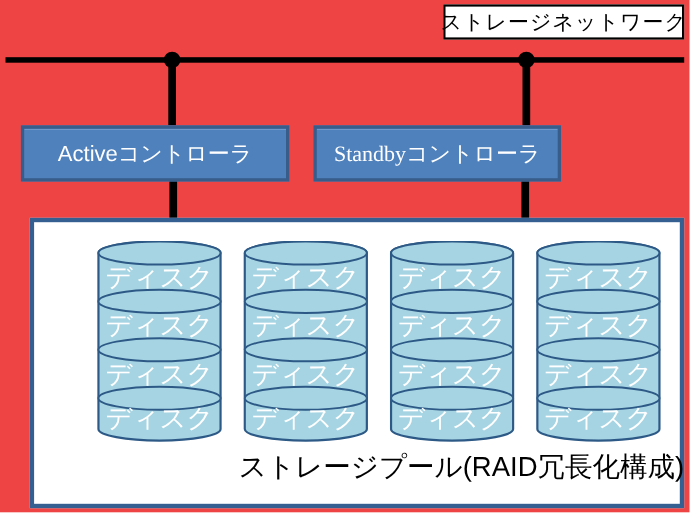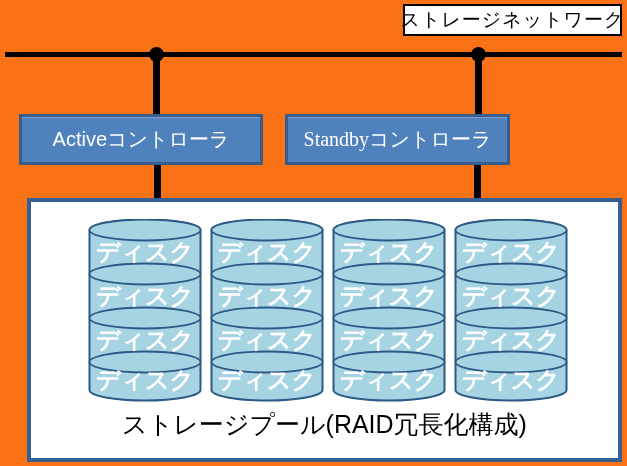--- a/index.html
+++ b/index.html
@@ -1,19 +1,19 @@
 <!DOCTYPE html>
 <html><head>
 <meta charset="utf-8">
 <style>
   html,body{margin:0;padding:0;background:#fff;}
   .canvas{
     position:relative;
     width:627px;height:466px;
-    background:#f97316;
+    background:#ef4444;
     font-family:"Liberation Sans", sans-serif;
     overflow:hidden;
   }
   
   .net-label{
     position:absolute;left:403px;top:4px;width:219px;height:32px;
     box-sizing:border-box;border:2px solid #000;background:#fff;
     display:flex;align-items:center;justify-content:center;
     font-size:19px;color:#000;letter-spacing:1px;white-space:nowrap;
   }
@@ -43,32 +43,32 @@
   .controller.active{left:19px;width:244px;}
   .controller.standby{left:285px;width:225px;font-family:Liberation Serif, serif;}
   
   .pool{
     position:absolute;left:27px;top:198px;width:595px;height:264px;
     box-sizing:border-box;border:4px solid #365F91;background:#fff;
   }
   
   .disk-grid{
     position:absolute;left:88px;top:219px;
-    display:flex;gap:8px;font-weight:bold;
+    display:flex;gap:19px;
   }
   .cyl{fill:#A6D4E3;stroke:#2D5986;stroke-width:1.8;}
   .cyl-outer{stroke-width:2;}
   .disk-col text{
     fill:#ffffff;font-size:24px;text-anchor:middle;
     font-family:"Liberation Sans", sans-serif;
   }
   
   .pool-label{
     position:absolute;left:27px;top:408px;width:595px;height:30px;
-    text-align:center;font-size:25px;color:#000;white-space:nowrap;
+    text-align:right;font-size:25px;color:#000;white-space:nowrap;
   }
 </style>
 </head>
 <body>
 
 <div class="canvas">
 
   <div class="net-label">
     <span>ストレージネットワーク</span>
   </div>

